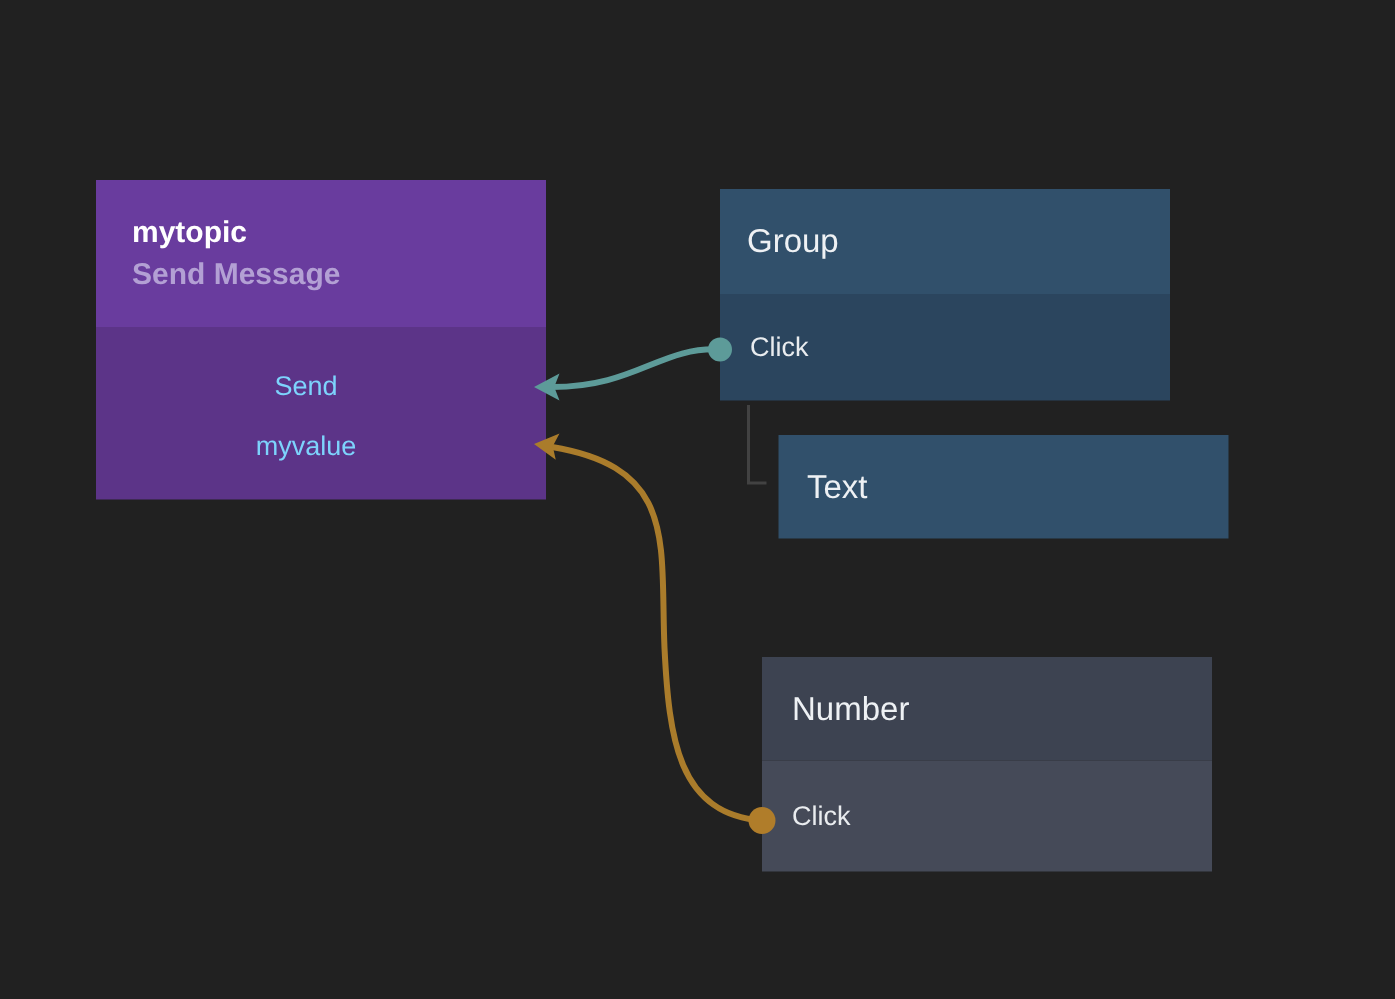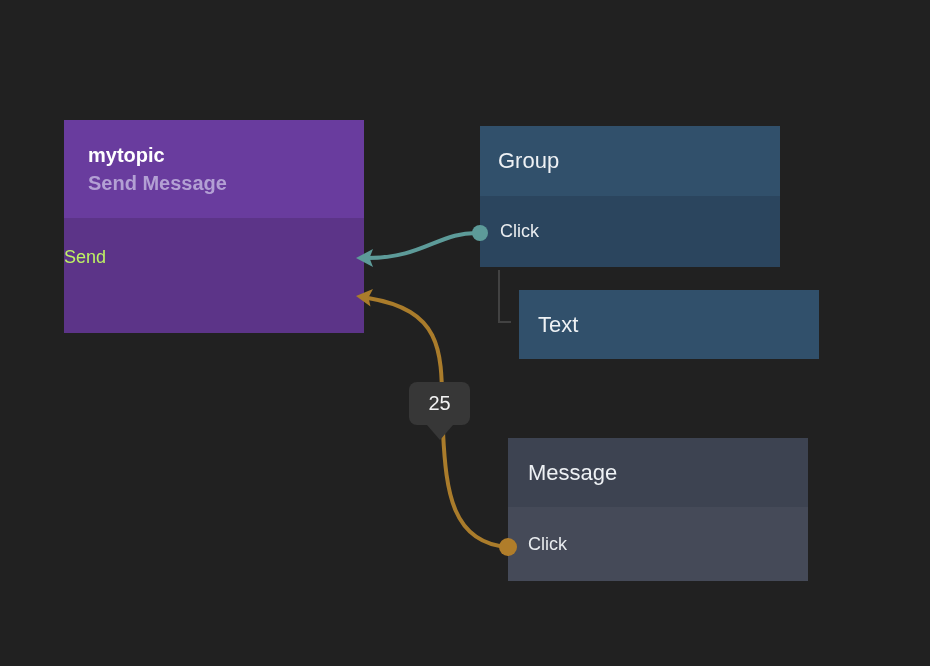--- a/index.html
+++ b/index.html
@@ -17,22 +17,22 @@
   .node-mytopic { left: 64px; top: 120px; width: 300px; height: 213px; }
   .node-mytopic .hdr {
     height: 98px; box-sizing: border-box;
     display: flex; flex-direction: column; justify-content: center;
     padding-left: 24px;
   }
   .node-mytopic .title { font-size: 20px; font-weight: 600; color: #ffffff; line-height: 28px; }
   .node-mytopic .subtitle { font-size: 20px; font-weight: 700; line-height: 28px; }
   .node-mytopic .bdy { height: 115px; box-sizing: border-box; padding: 19px 20px 0 0; }
   .port-row-in {
-    height: 40px; display: flex; align-items: center; justify-content: flex-start;
-    font-size: 18px; color: #bef264;
+    height: 40px; display: flex; align-items: center; justify-content: center;
+    font-size: 18px; color: #7dd3fc;
   }
 
   
   .node-group { left: 480px; top: 126px; width: 300px; height: 141px; }
   .node-group .hdr { height: 70px; display: flex; align-items: center; padding-left: 18px; }
   .node-group .bdy { height: 71px; display: flex; align-items: center; padding-left: 20px; }
 
   .node-text { left: 519px; top: 290px; width: 300px; height: 69px;
                display: flex; align-items: center; padding-left: 19px; }
 
@@ -68,56 +68,55 @@
 
   <div class="node node-mytopic">
     <div class="hdr" style="background-color: rgb(105, 60, 158);">
       <div class="title">mytopic</div>
       <div class="subtitle" style="color: rgb(179, 160, 212);">Send Message</div>
     </div>
     <div class="bdy" style="background-color: rgb(92, 52, 136);">
       <div class="port-row-in">
         <span>Send</span>
       </div>
+      <div class="port-row-in">
+        <span>myvalue</span>
+      </div>
     </div>
   </div>
 
   <div class="node node-text" style="background-color: rgb(49, 80, 107);">
     <span class="node-title-lg">Text</span>
   </div>
 
   <div class="node node-group">
     <div class="hdr" style="background-color: rgb(49, 80, 107);">
       <span class="node-title-lg">Group</span>
     </div>
     <div class="bdy" style="background-color: rgb(43, 69, 94);">
       <span class="port-label">Click</span>
     </div>
   </div>
 
   <div class="node node-number">
     <div class="hdr" style="background-color: rgb(61, 67, 81);">
-      <span class="node-title-lg">Message</span>
+      <span class="node-title-lg">Number</span>
     </div>
     <div class="bdy" style="background-color: rgb(69, 74, 88);">
       <span class="port-label">Click</span>
     </div>
   </div>
 
   <svg class="wires" width="930" height="666" viewBox="0 0 930 666">
 
     <polyline points="499,270 499,322 511,322" fill="none" stroke-width="2" stroke="#424242"></polyline>
 
     <path class="hit" d="M 480 233 C 440 231, 424 258, 368 258" fill="none" stroke-width="4" stroke="#5d9b99"></path>
     <polygon points="356,258 373,249 369.5,258 373,267" fill="#5d9b99"></polygon>
     <circle cx="480" cy="233" r="8" fill="#5d9b99"></circle>
 
     <path class="hit" d="M 508 547 C 452 543, 446 492, 443 432 C 440 362, 452 312, 368 298" fill="none" stroke-width="4" stroke="#aa7c2b"></path>
     <polygon points="356,296 373,289 368.5,297.5 370.5,306.5" fill="#aa7c2b"></polygon>
     <circle cx="508" cy="547" r="9" fill="#b07d2a"></circle>
   </svg>
 
-  <div class="badge" style="background-color: rgb(55, 55, 55);">
-    <span>25</span>
-    <div class="tip"></div>
-  </div>
 
 </div>
 
 </body></html>

